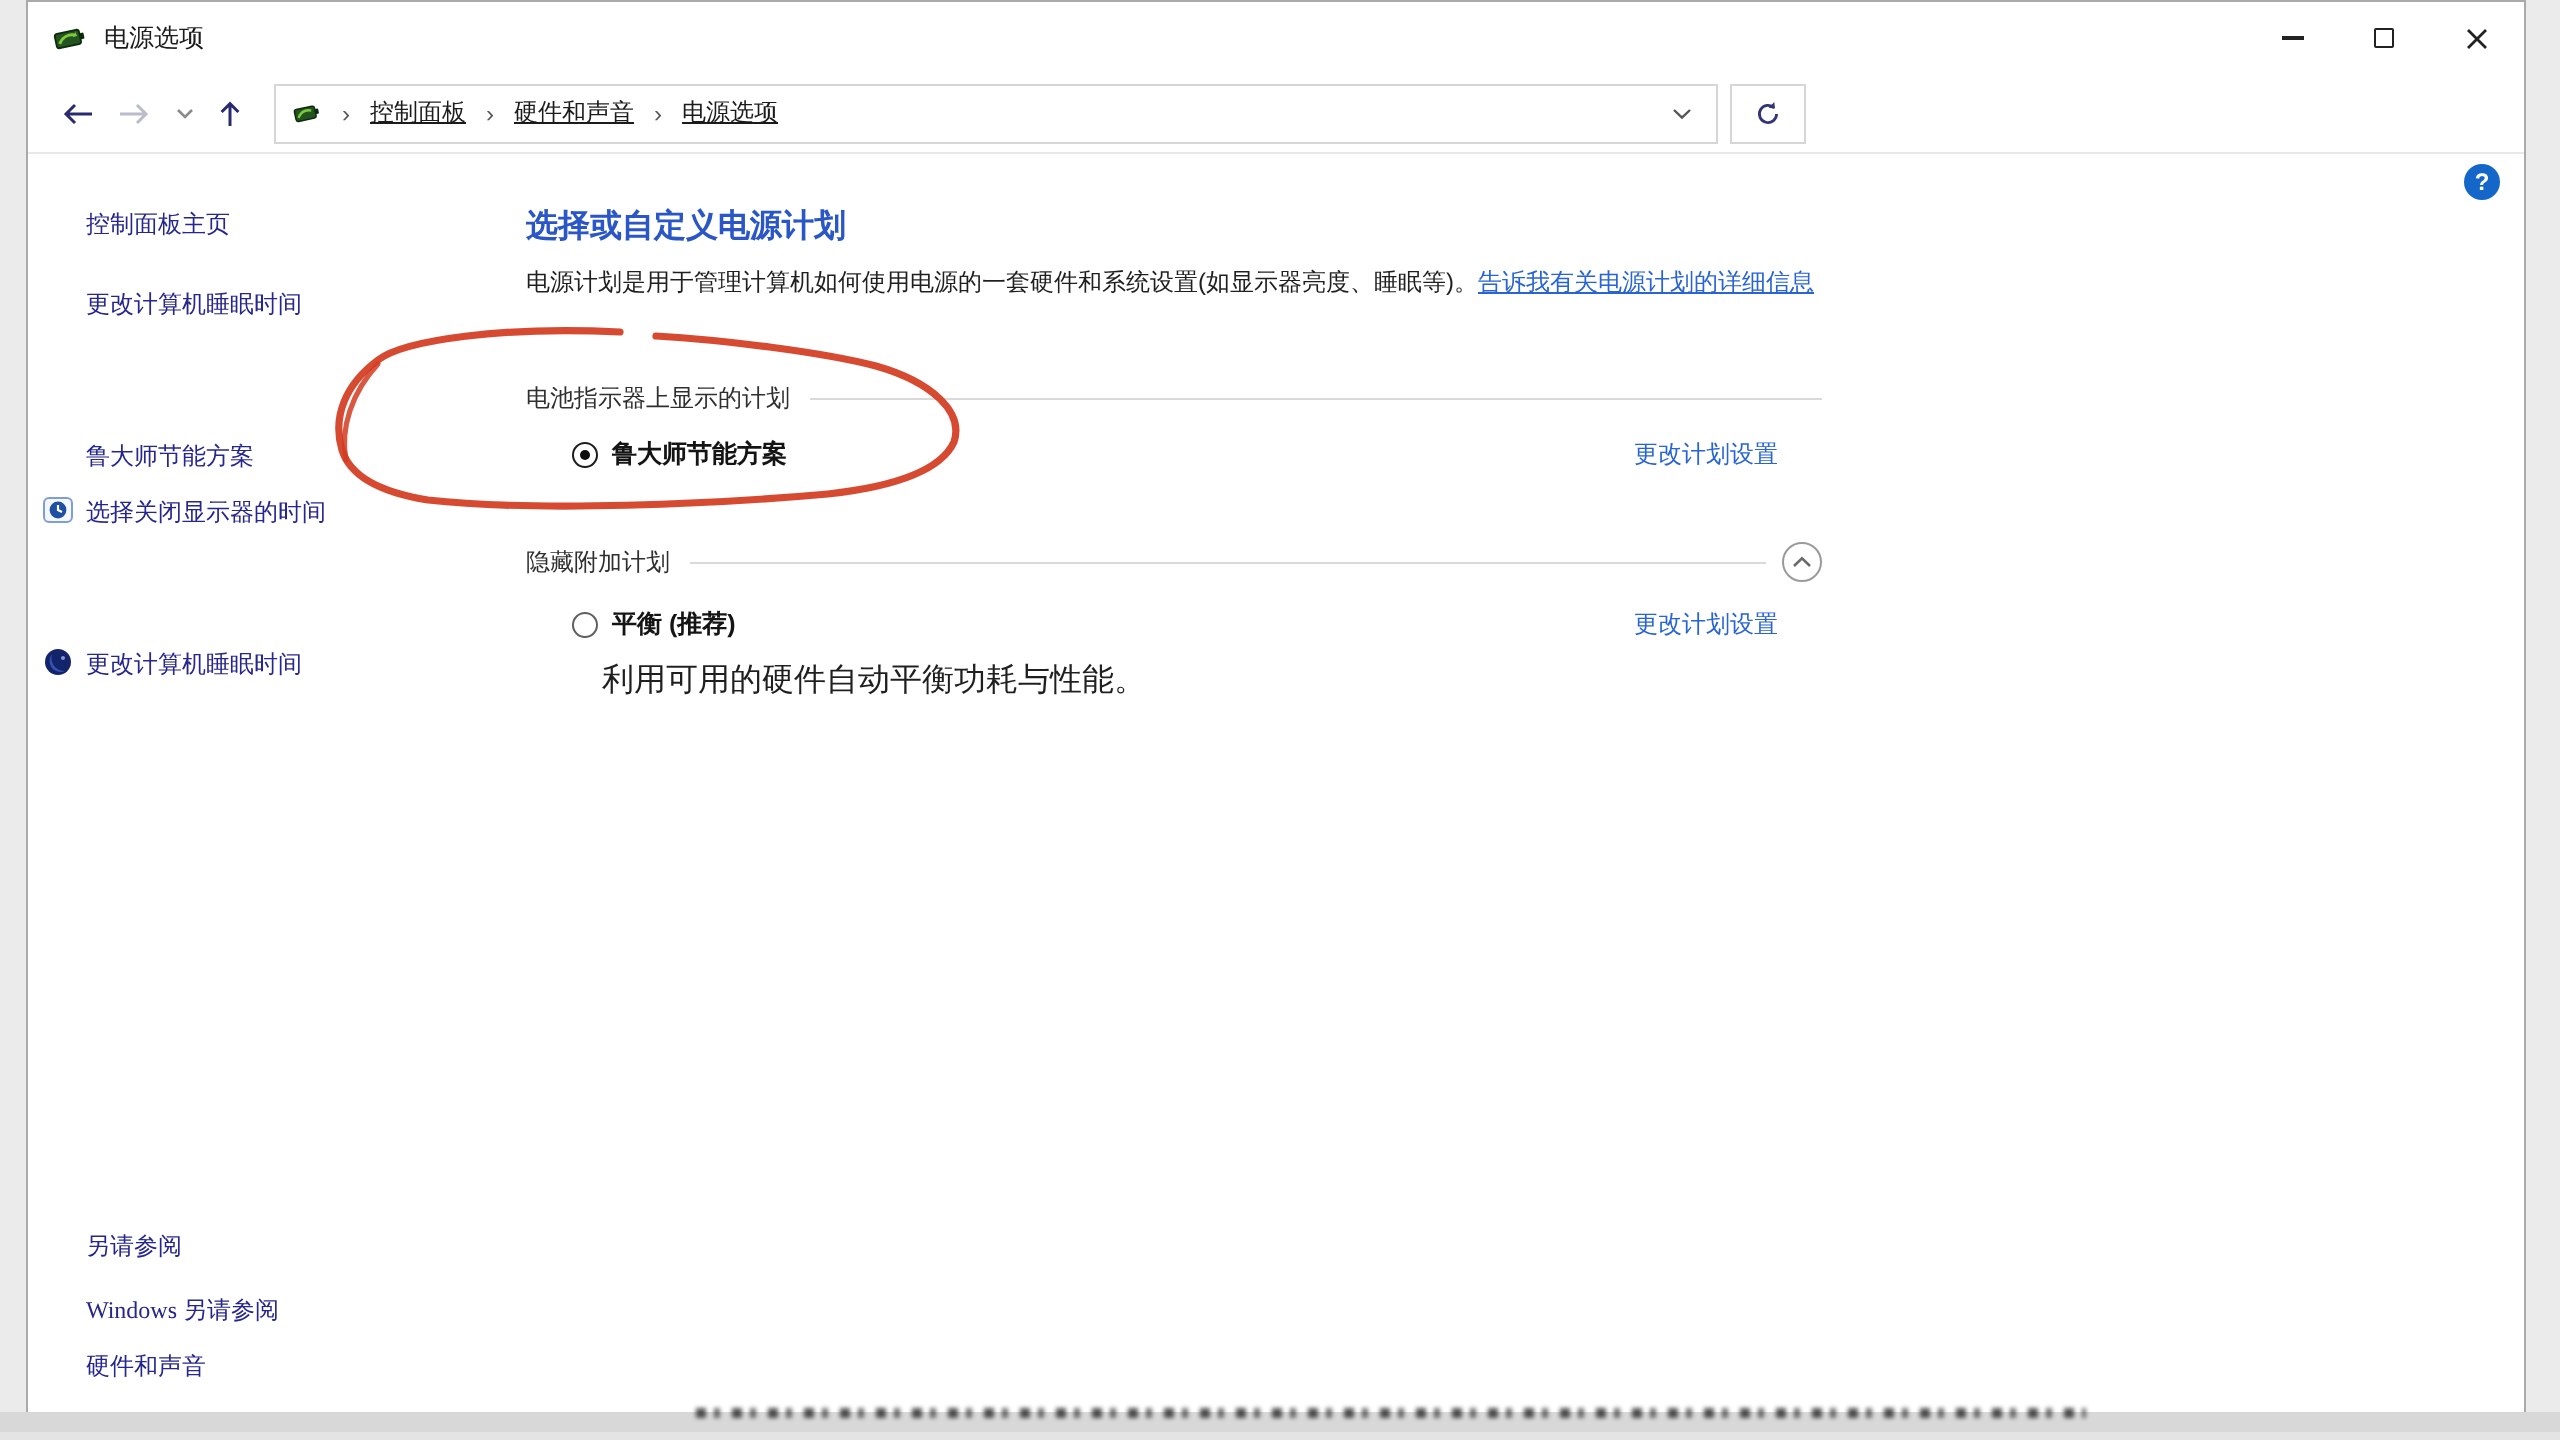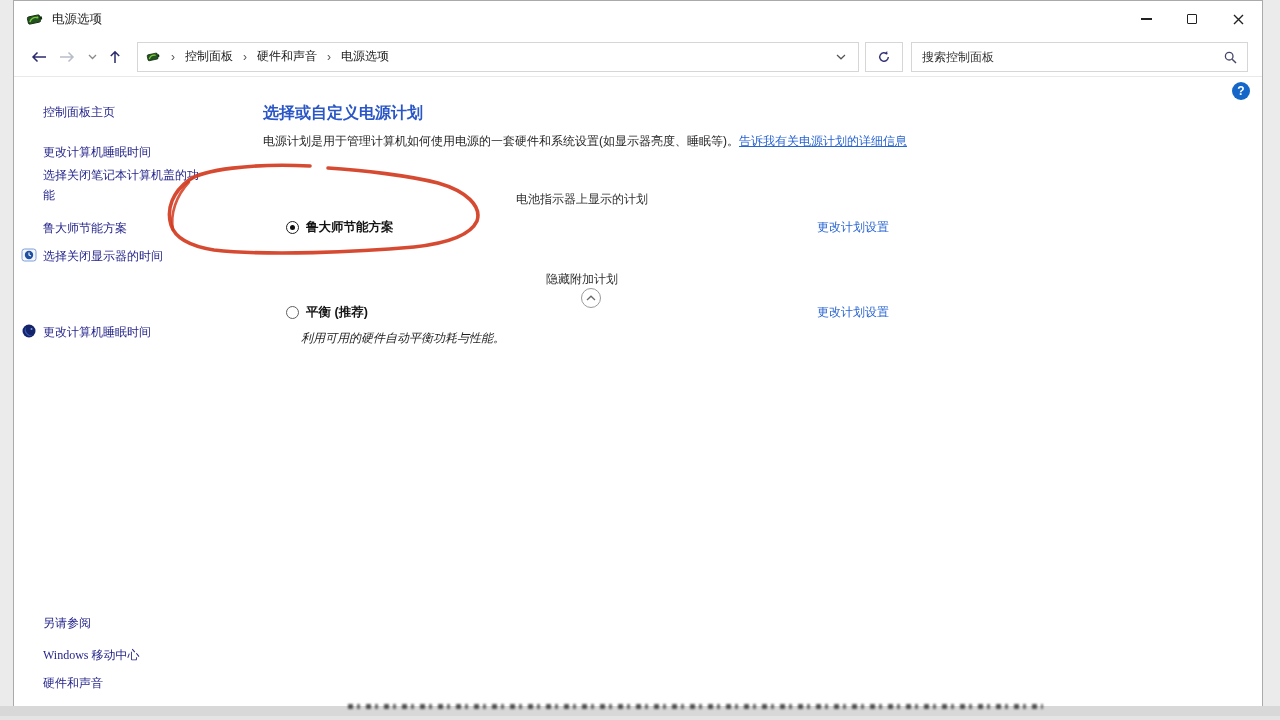--- a/index.html
+++ b/index.html
@@ -17,54 +17,54 @@
   .win-controls { position:absolute; right:1px; top:0; height:36px; display:flex; }
   .win-btn { width:46px; height:36px; border:none; background:transparent; display:flex; align-items:center; justify-content:center; cursor:pointer; }
   .min-glyph { width:11px; height:1.4px; background:#222; }
   .max-glyph { width:10px; height:10px; border:1.4px solid #222; border-radius:1px; }
 
   
   .navrow { height:40px; display:flex; align-items:center; padding:0 14px 0 10px; border-bottom:1px solid #e9e9e9; }
   .nav-btn { border:none; background:transparent; padding:4px 6px; display:flex; align-items:center; cursor:pointer; }
   .addressbox { height:30px; flex:0 0 722px; margin-left:10px; border:1px solid #d6d6d6; background:#fff;
                 display:flex; align-items:center; padding:0 8px; font-size:12px; color:#1b1b1b; }
-  .crumb { padding:0 4px; cursor:pointer; white-space:nowrap; }
+  .crumb { padding:0 4px; cursor:pointer; white-space:nowrap;text-decoration:underline; }
   .crumb-sep { color:#555; padding:0 6px; font-size:12px; }
   .addr-caret { margin-left:auto; padding:2px 4px; cursor:pointer; display:flex; }
   .refresh-btn { height:30px; width:38px; margin-left:6px; border:1px solid #d6d6d6; background:#fff;
                  display:flex; align-items:center; justify-content:center; cursor:pointer; }
   .searchbox { height:30px; flex:1; margin-left:8px; border:1px solid #d6d6d6; background:#fff;
                display:flex; align-items:center; position:relative; }
   .searchbox input { border:none; outline:none; width:100%; height:100%; font-size:12px; padding:0 30px 0 10px;
                      font-family:"Liberation Sans",sans-serif; color:#222; background:transparent; }
   .searchbox input::placeholder { color:#333; opacity:1; }
   .search-icon { position:absolute; right:10px; top:8px; }
 
   
   .side-link { position:absolute; left:29px; width:164px; font-size:12px; line-height:20px; color:#26268c; cursor:pointer;font-family:Liberation Serif, serif; }
   .side-link .mini-icon { position:absolute; left:-22px; top:1px; width:16px; height:16px; }
   .see-header { position:absolute; left:29px; font-size:12px; color:#26268c; }
   
   .main { position:absolute; left:249px; top:96px; width:648px; }
   .page-title { position:absolute; top:6px; left:0; font-size:16px; color:#2a56c6; font-weight:700; }
   .intro { position:absolute; top:34px; left:0; width:650px; font-size:12px; line-height:20px; color:#1f1f1f; }
   .intro a { color:#2864d2; text-decoration:underline; cursor:pointer; }
-  .sec-row { position:absolute; left:0; width:648px; display:flex; align-items:center;flex-direction:column; }
+  .sec-row { position:absolute; left:0; width:648px; display:flex; align-items:center; }
   .sec-label { font-size:12px; color:#2f2f2f; white-space:nowrap; padding-right:10px; }
   .sec-rule { flex:1; height:1px; background:#d9d9d9; }
   .collapse-btn { width:20px; height:20px; margin-left:8px; border:1px solid #9a9a9a; border-radius:50%;
                   background:#fff; display:flex; align-items:center; justify-content:center; cursor:pointer; flex:none; }
   .plan-row { position:absolute; left:0; width:648px; display:flex; align-items:center; padding-right:22px; }
   .radio { width:13px; height:13px; border:1px solid #5f5f5f; border-radius:50%; background:#fff;
            display:inline-block; position:relative; flex:none; margin-left:23px; cursor:pointer; }
   .radio.selected { border-color:#1d1d1d; }
   .radio.selected::after { content:""; position:absolute; left:3px; top:3px; width:5px; height:5px; border-radius:50%; background:#0d0d0d; }
   .plan-name { font-size:12.5px; font-weight:bold; color:#141414; margin-left:7px; cursor:pointer; }
   .plan-link { margin-left:auto; font-size:12px; color:#2864d2; cursor:pointer; }
-  .plan-desc { position:absolute; left:38px; font-size:12px; color:#1f1f1f;font-style:italic; }
+  .plan-desc { position:absolute; left:38px; font-size:16px; color:#1f1f1f; }
 
   .help-btn { position:absolute; right:12px; top:81px; width:18px; height:18px; border-radius:50%;
               background:#1467c8; color:#fff; font-size:12px; font-weight:bold; display:flex; align-items:center;
               justify-content:center; cursor:pointer; border:none; }
 
   
   .annotation { position:absolute; left:0; top:0; width:1280px; height:720px; pointer-events:none; z-index:50; }
 
   
   .bottom-strip { position:absolute; left:0; top:706px; width:1280px; height:10px; background:#d8d8d8; }
@@ -153,32 +153,24 @@
         </span>
       </div>
 
       <button class="refresh-btn">
         <svg width="14" height="14" viewBox="0 0 14 14">
           <path d="M11.3 7 a4.3 4.3 0 1 1 -1.2 -3" fill="none" stroke="#333377" stroke-width="1.4"></path>
           <path d="M10.2 1 L10.4 4.2 L7.3 3.9 Z" fill="#333377"></path>
         </svg>
       </button>
 
-      <div class="searchbox">
-        <input type="text" placeholder="搜索控制面板" style="">
-        <svg class="search-icon" width="13" height="13" viewBox="0 0 13 13">
-          <circle cx="5.2" cy="5.2" r="3.8" fill="none" stroke="#44446a" stroke-width="1.3"></circle>
-          <path d="M8.2 8.2 L12 12" stroke="#44446a" stroke-width="1.4"></path>
-        </svg>
-      </div>
     </div>
 
     <a class="side-link" style="top:101px;">控制面板主页</a>
     <a class="side-link" style="top:141px;">更改计算机睡眠时间</a>
-    <a class="side-link" style="top:164px;">选择关闭笔记本计算机盖的功能</a>
     <a class="side-link" style="top:217px;">鲁大师节能方案</a>
     <a class="side-link" style="top:245px;">
       <span class="mini-icon">
         <svg width="16" height="16" viewBox="0 0 16 16">
           <rect x="1" y="2" width="14" height="12" rx="2.5" fill="#f4f7ff" stroke="#7f9fd4"></rect>
           <circle cx="8" cy="8" r="4.2" fill="#1f4fa0"></circle>
           <path d="M8 5.5 V8 L10 9" stroke="#fff" stroke-width="1.1" fill="none"></path>
         </svg>
       </span>
       <span>选择关闭显示器的时间</span>
@@ -188,21 +180,21 @@
         <svg width="16" height="16" viewBox="0 0 16 16">
           <circle cx="8" cy="8" r="6.5" fill="#13246b"></circle>
           <path d="M5 4 a5.5 5.5 0 0 0 6.5 8.5 A6.5 6.5 0 0 1 5 4z" fill="#3d5bc0" opacity="0.85"></path>
           <circle cx="10.5" cy="6" r="1" fill="#9fb4ef" opacity="0.8"></circle>
         </svg>
       </span>
       <span>更改计算机睡眠时间</span>
     </a>
 
     <div class="see-header" style="top:614px;">另请参阅</div>
-    <a class="side-link" style="top:644px;width:180px;">Windows 移动中心</a>
+    <a class="side-link" style="top:644px;width:180px;">Windows 另请参阅</a>
     <a class="side-link" style="top:672px;width:180px;">硬件和声音</a>
 
     <button class="help-btn">
       <span>?</span>
     </button>
 
     <div class="main">
       <h1 class="page-title">选择或自定义电源计划</h1>
 
       <p class="intro"><span>电源计划是用于管理计算机如何使用电源的一套硬件和系统设置(如显示器亮度、睡眠等)。</span><a>告诉我有关电源计划的详细信息</a></p>

